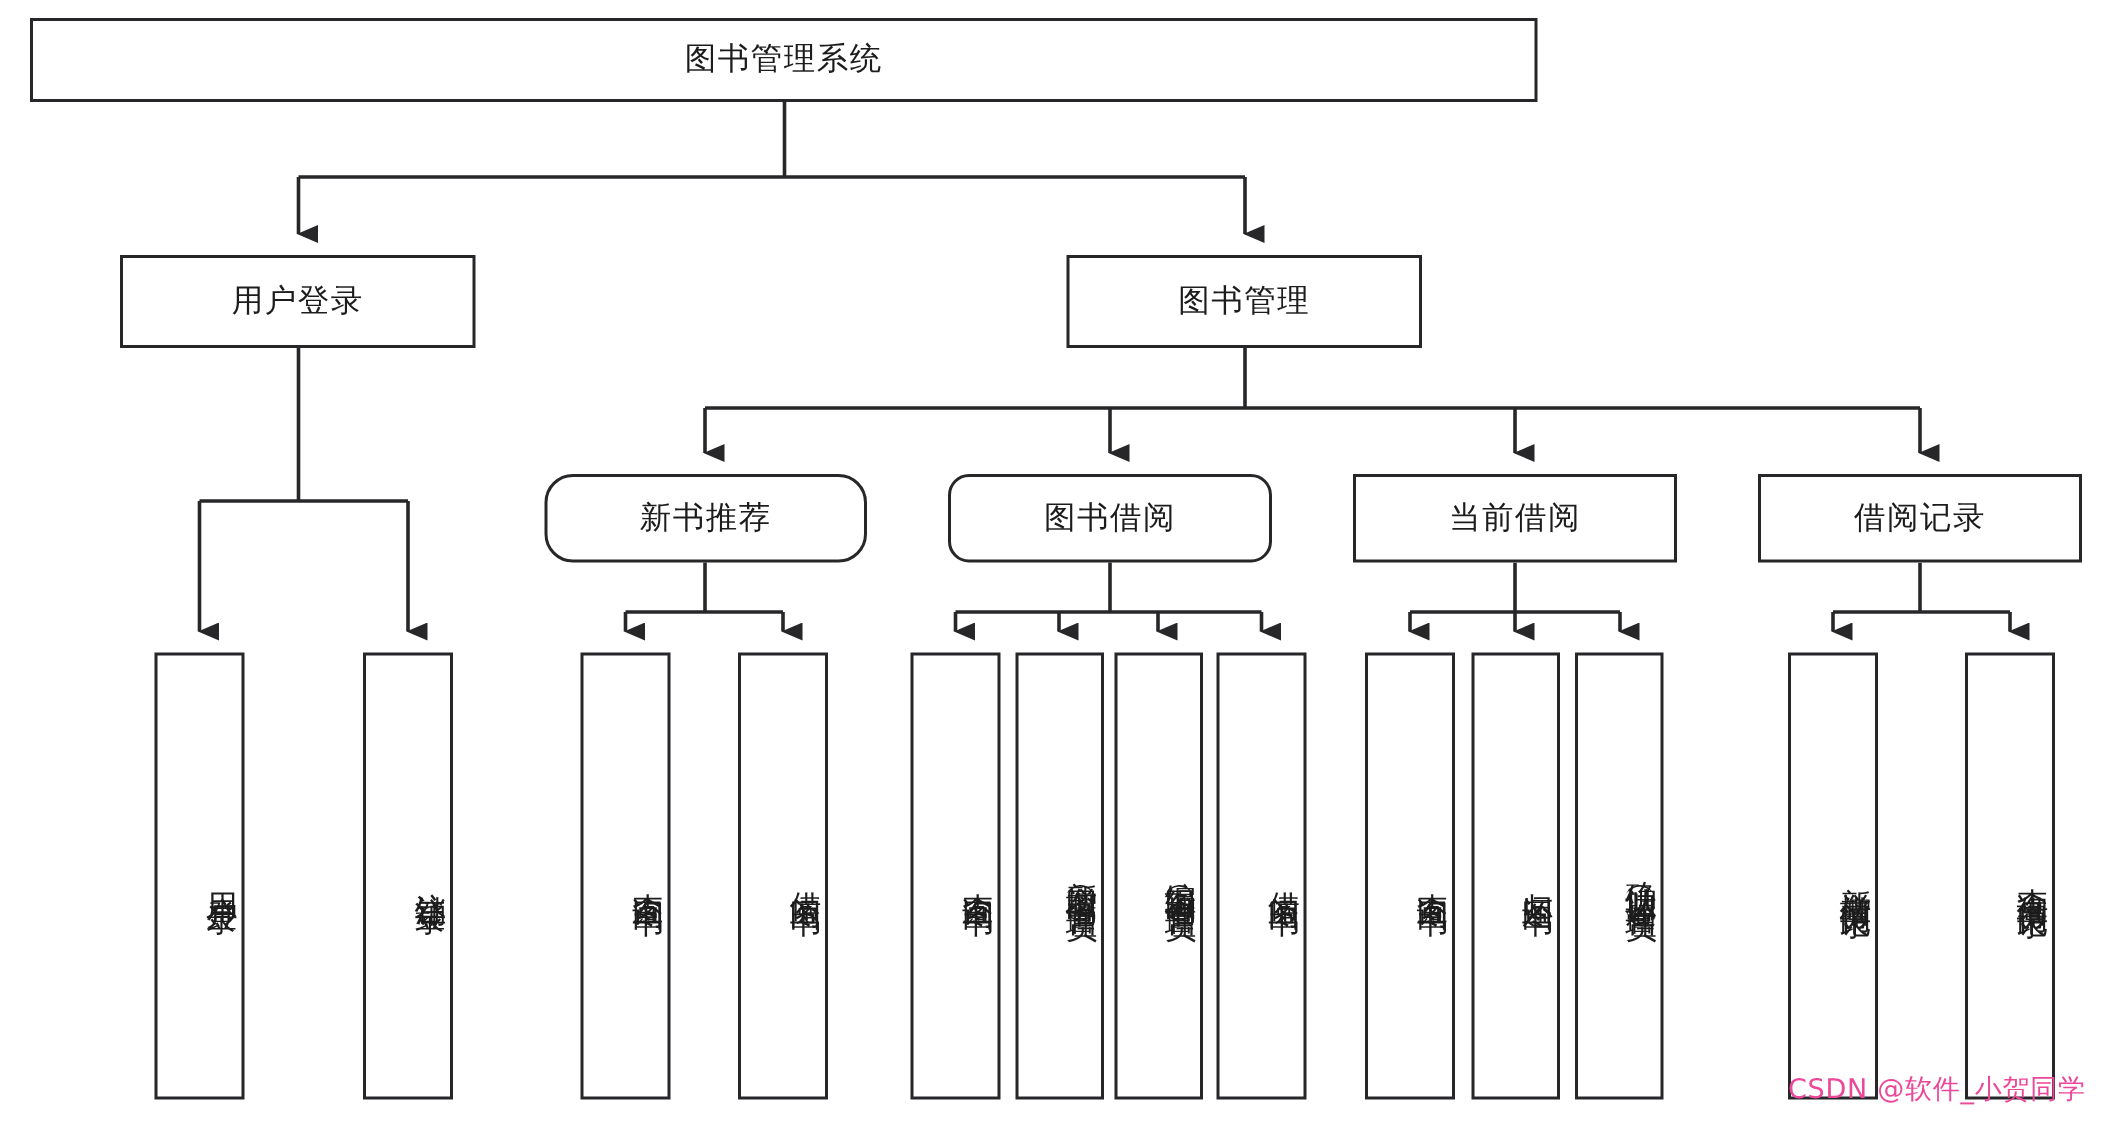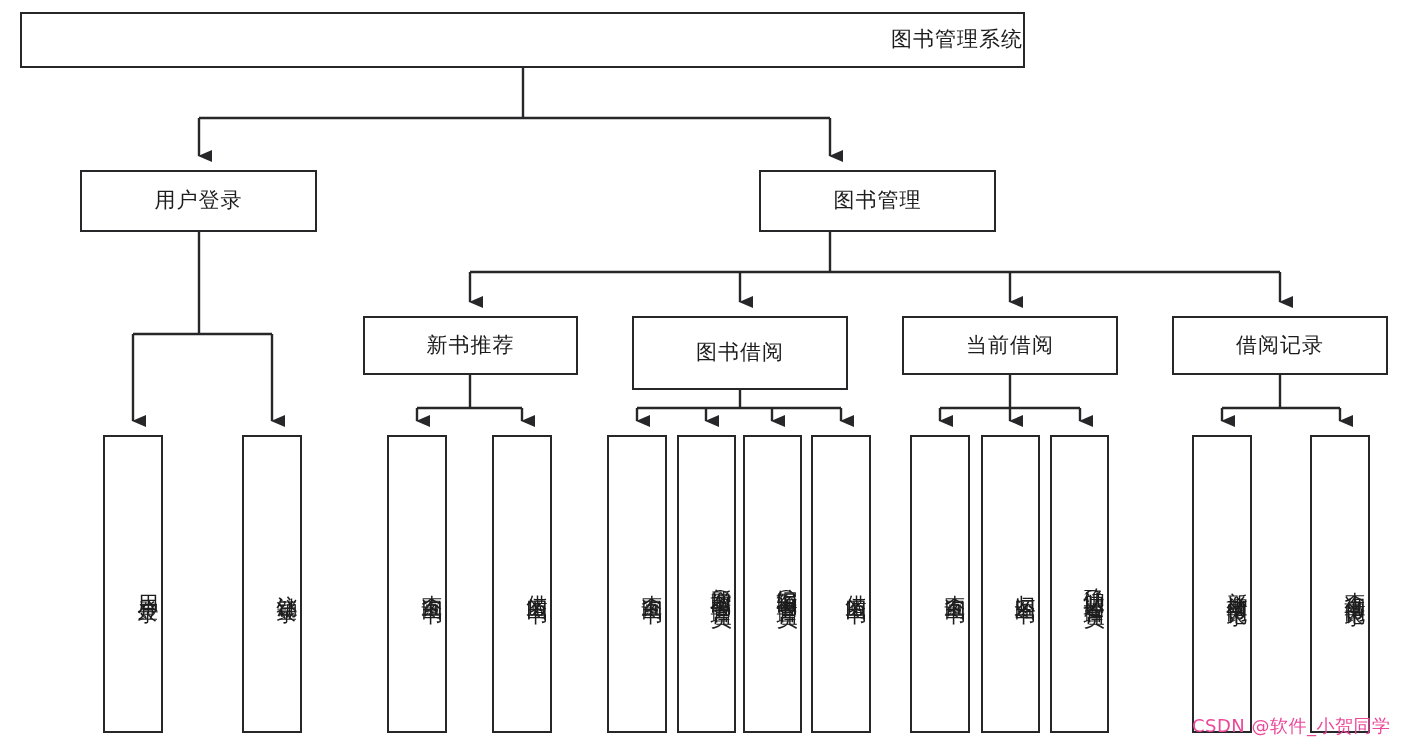--- a/index.html
+++ b/index.html
@@ -113,35 +113,35 @@
       <path d="M 1010 408 L 1010 421" marker-end="url(#arrow)"></path>
       <path d="M 1080 408 L 1080 421" marker-end="url(#arrow)"></path>
 
       <path d="M 1280 375 L 1280 408"></path>
       <path d="M 1222 408 L 1340 408"></path>
       <path d="M 1222 408 L 1222 421" marker-end="url(#arrow)"></path>
       <path d="M 1340 408 L 1340 421" marker-end="url(#arrow)"></path>
     </g>
   </svg>
 
-  <div class="node horizontal" style="left:20px; top:12px; width:1005px; height:56px;justify-content:flex-end;">
+  <div class="node horizontal" style="left:20px; top:12px; width:1005px; height:56px;">
     <span>图书管理系统</span>
   </div>
 
   <div class="node horizontal" style="left:80px; top:170px; width:237px; height:62px;">
     <span>用户登录</span>
   </div>
-  <div class="node horizontal" style="left:711px; top:170px; width:237px; height:62px;margin-left:48px;">
+  <div class="node horizontal" style="left:711px; top:170px; width:237px; height:62px;">
     <span>图书管理</span>
   </div>
 
-  <div class="node horizontal" style="left:363px; top:316px; width:215px; height:59px;">
+  <div class="node horizontal" style="left:363px; top:316px; width:215px; height:59px;border-radius:19px;">
     <span>新书推荐</span>
   </div>
-  <div class="node horizontal" style="left:632px; top:316px; width:216px; height:74px;">
+  <div class="node horizontal" style="left:632px; top:316px; width:216px; height:59px;border-radius:14px;">
     <span>图书借阅</span>
   </div>
   <div class="node horizontal" style="left:1172px; top:316px; width:216px; height:59px;">
     <span>借阅记录</span>
   </div>
   <div class="node horizontal" style="left:902px; top:316px; width:216px; height:59px;">
     <span>当前借阅</span>
   </div>
 
   <div class="node vertical" style="left:103px; top:435px; width:60px; height:298px;">

